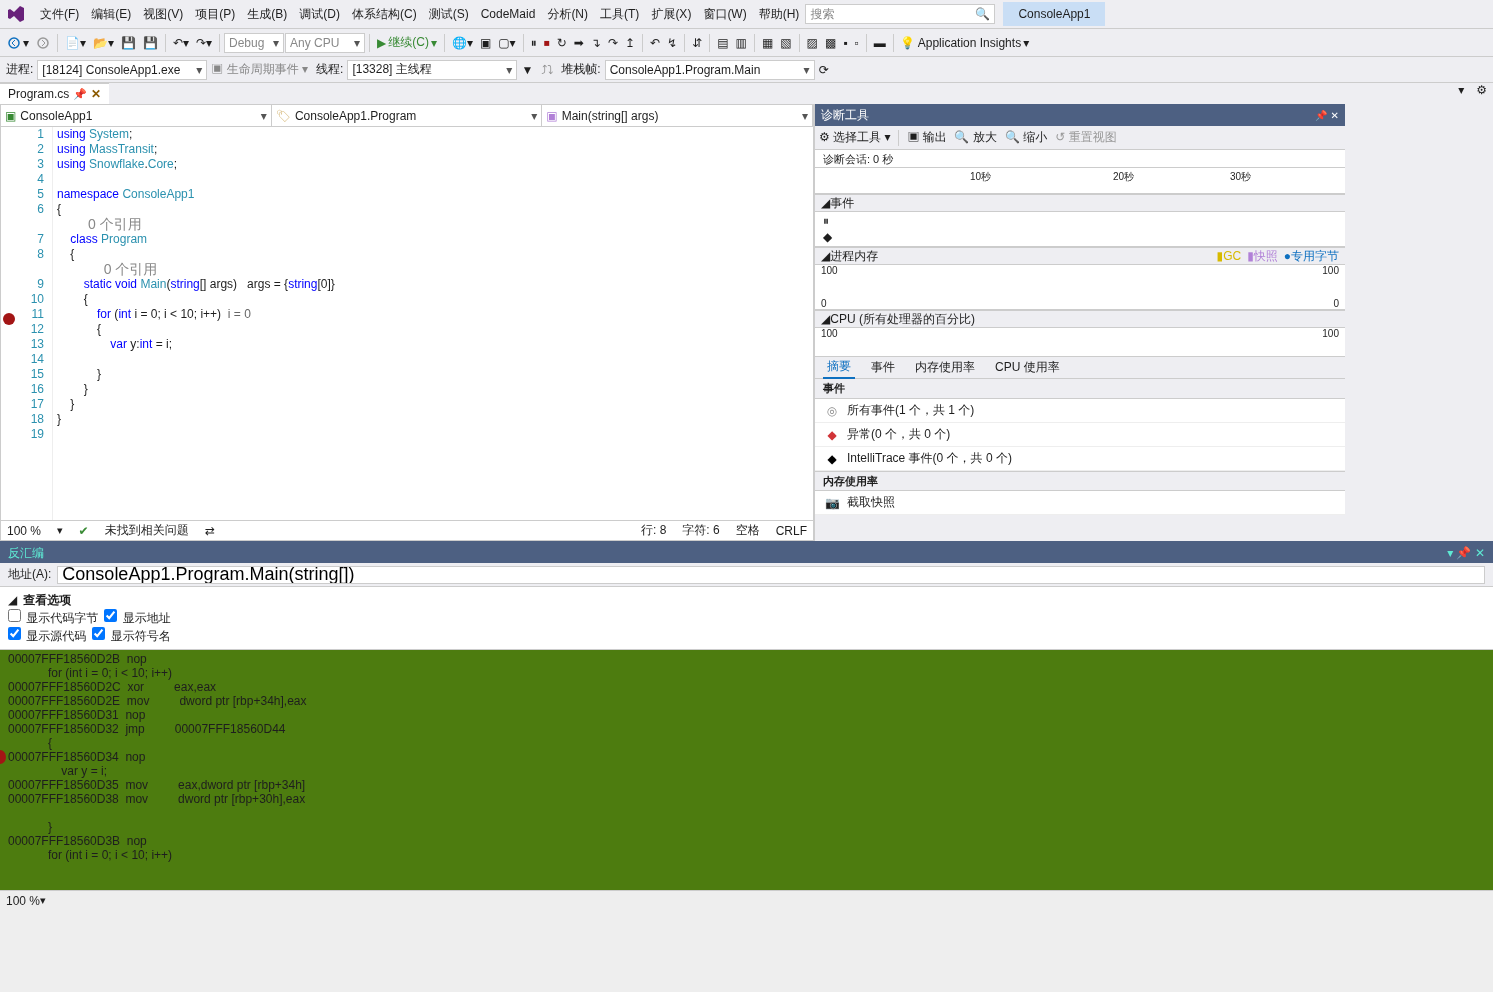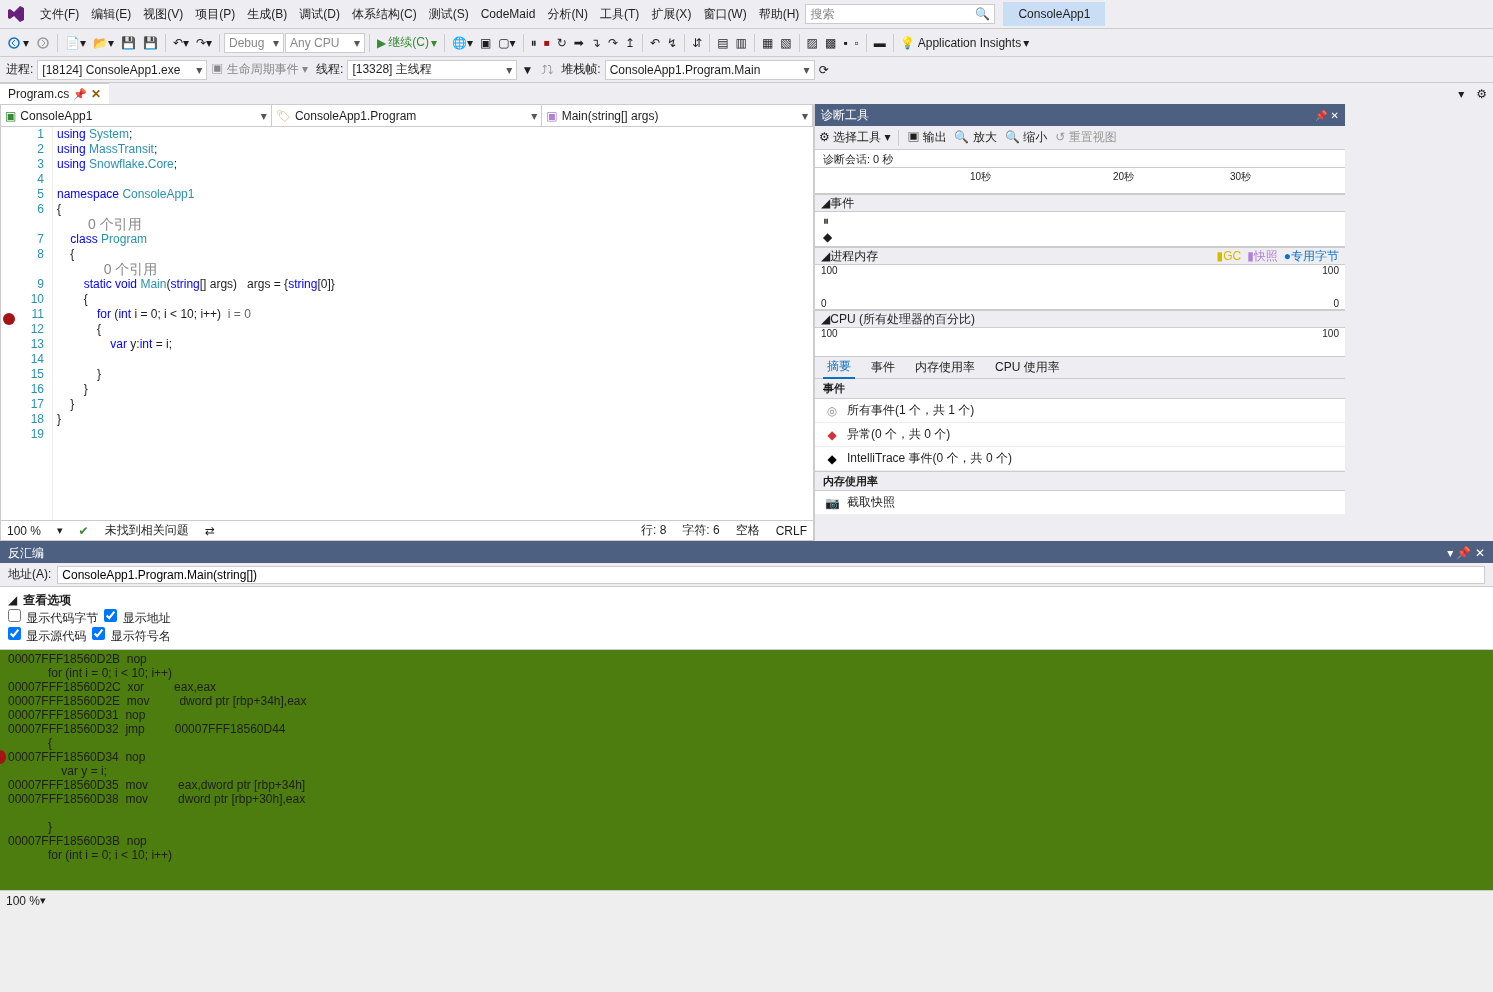--- a/index.html
+++ b/index.html
@@ -14,21 +14,21 @@
 .toolbar{height:28px;background:#eeeef2;display:flex;align-items:center;padding:0 4px;border-top:1px solid #ccc;gap:1px}
 .toolbar .tb-btn{padding:2px 3px;display:flex;align-items:center;gap:2px;color:#1e1e1e}
 .toolbar .tb-sep{width:1px;height:18px;background:#ccc;margin:0 3px}
 .toolbar .tb-dd{border:1px solid #ccc;height:20px;padding:0 4px;color:#888;display:flex;align-items:center;min-width:60px;background:#fff}
 .toolbar .tb-dd::after{content:"▾";margin-left:auto;color:#555}
 .toolbar .play{color:#388a34}
 .toolbar2{height:26px;background:#eeeef2;display:flex;align-items:center;padding:0 6px;border-top:1px solid #ccc}
 .toolbar2 .lbl{color:#1e1e1e}
 .toolbar2 .dd{border:1px solid #ccc;height:20px;padding:0 4px;display:flex;align-items:center;margin:0 4px;background:#fff;min-width:120px}
 .toolbar2 .dd::after{content:"▾";margin-left:auto;color:#555}
-.tabstrip{height:22px;background:#eeeef2;border-top:1px solid #ccc;display:flex;align-items:center}
+.tabstrip{height:22px;background:#eeeef2;border-top:1px solid #ccc;display:flex;align-items:flex-start}
 .tab-active{background:#fff;border-top:1px solid #ccc;height:100%;padding:2px 8px;display:flex;align-items:center;gap:4px}
 .tab-active .pin{color:#717171;font-size:11px}
 .tab-active .close{color:#8b5a00;font-weight:bold}
 .middle{display:flex;height:437px}
 .editor-col{flex:1;display:flex;flex-direction:column;background:#fff;border:1px solid #ccc}
 .nav-bar{height:22px;display:flex;border-bottom:1px solid #ccc}
 .nav-dd{flex:1;border-right:1px solid #ccc;display:flex;align-items:center;padding:0 4px;gap:4px}
 .nav-dd::after{content:"▾";margin-left:auto;color:#555}
 .code-area{flex:1;display:flex;overflow:hidden;position:relative;font-family:Consolas,monospace;font-size:13px}
 .gut{width:52px;text-align:right;padding-right:8px;color:#2b91af;background:#fff;border-right:1px solid #eee}
@@ -53,23 +53,23 @@
 .sect-body{height:44px;position:relative;background:#fff}
 .sect-body .yl{position:absolute;left:6px;font-size:10px}
 .sect-body .yr{position:absolute;right:6px;font-size:10px}
 .diag-tabs{height:22px;background:#eeeef2;display:flex;align-items:center;padding:0 8px;gap:12px;border-bottom:1px solid #ccc}
 .diag-tabs .t{padding:2px 4px}
 .diag-tabs .t.active{color:#0e70c0;border-bottom:2px solid #0e70c0}
 .ev-hdr{height:20px;background:#eeeef2;padding:2px 8px;font-weight:bold;font-size:11px;border-bottom:1px solid #ccc}
 .ev-item{height:24px;display:flex;align-items:center;padding:0 10px;gap:8px;background:#fff;border-bottom:1px solid #eee}
 .ev-item .sym{width:14px;text-align:center}
 .mem-hdr{height:20px;background:#eeeef2;padding:2px 8px;font-weight:bold;font-size:11px;border-top:1px solid #ccc;border-bottom:1px solid #ccc}
-.disasm-title{height:20px;background:#4d6082;color:#ffffff;display:flex;align-items:center;padding:0 8px}
+.disasm-title{height:20px;background:#4d6082;color:#5eead4;display:flex;align-items:center;padding:0 8px}
 .disasm-addr{height:24px;background:#eeeef2;display:flex;align-items:center;padding:0 8px;gap:6px;border-bottom:1px solid #ccc}
-.disasm-addr input{flex:1;height:18px;border:1px solid #ccc;padding:0 4px;font-size:12px}
+.disasm-addr input{flex:1;height:18px;border:1px solid #ccc;padding:0 4px;font-size:18px}
 .opts{background:#fff;padding:4px 8px;border-bottom:1px solid #ccc}
 .opts .r{display:flex;align-items:center;gap:6px;height:18px}
 .opts input[type=checkbox]{margin-right:2px}
 .disasm-code{flex:1;background:#4d7c0f;font-family:Consolas,monospace;font-size:13px;padding:2px 8px;overflow:hidden;position:relative}
 .disasm-code div{height:14px;white-space:pre}
 .disasm-status{height:20px;border-top:1px solid #ccc;display:flex;align-items:center;padding:0 6px;font-size:11px}
 .bottom{display:flex;flex-direction:column;height:369px;border-top:2px solid #4d6082}
 svg{display:block}
 </style>
 </head>

